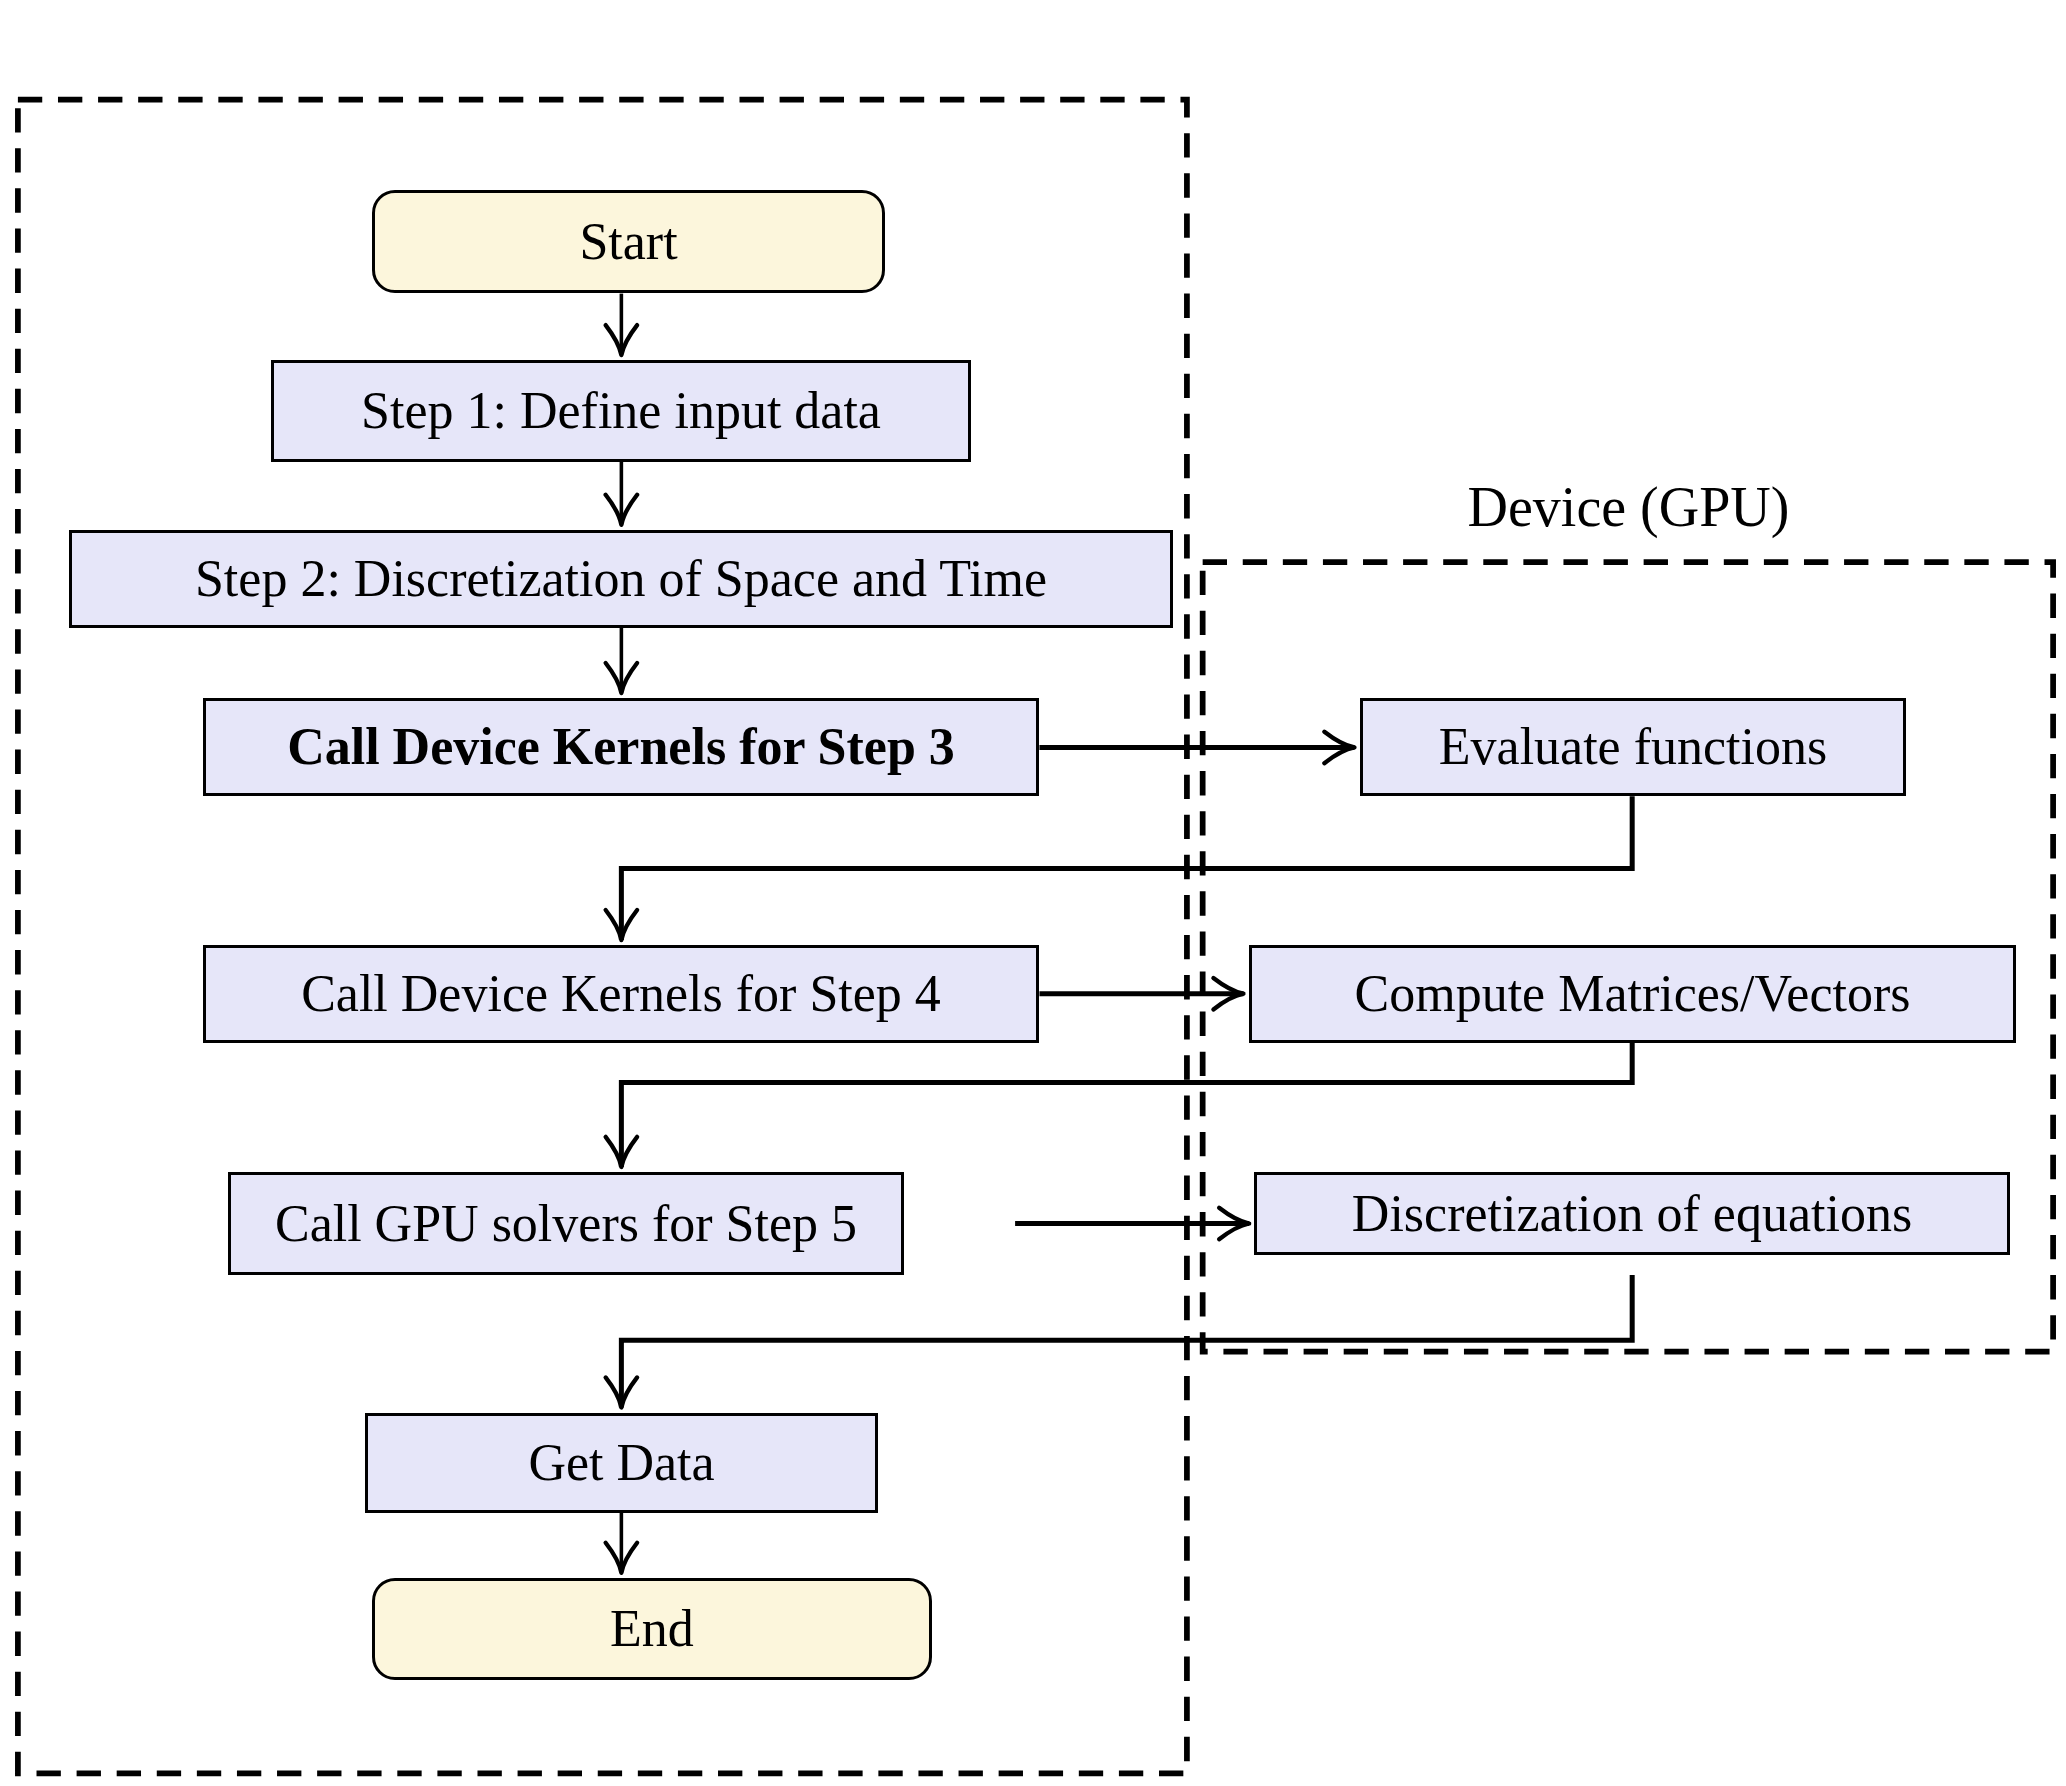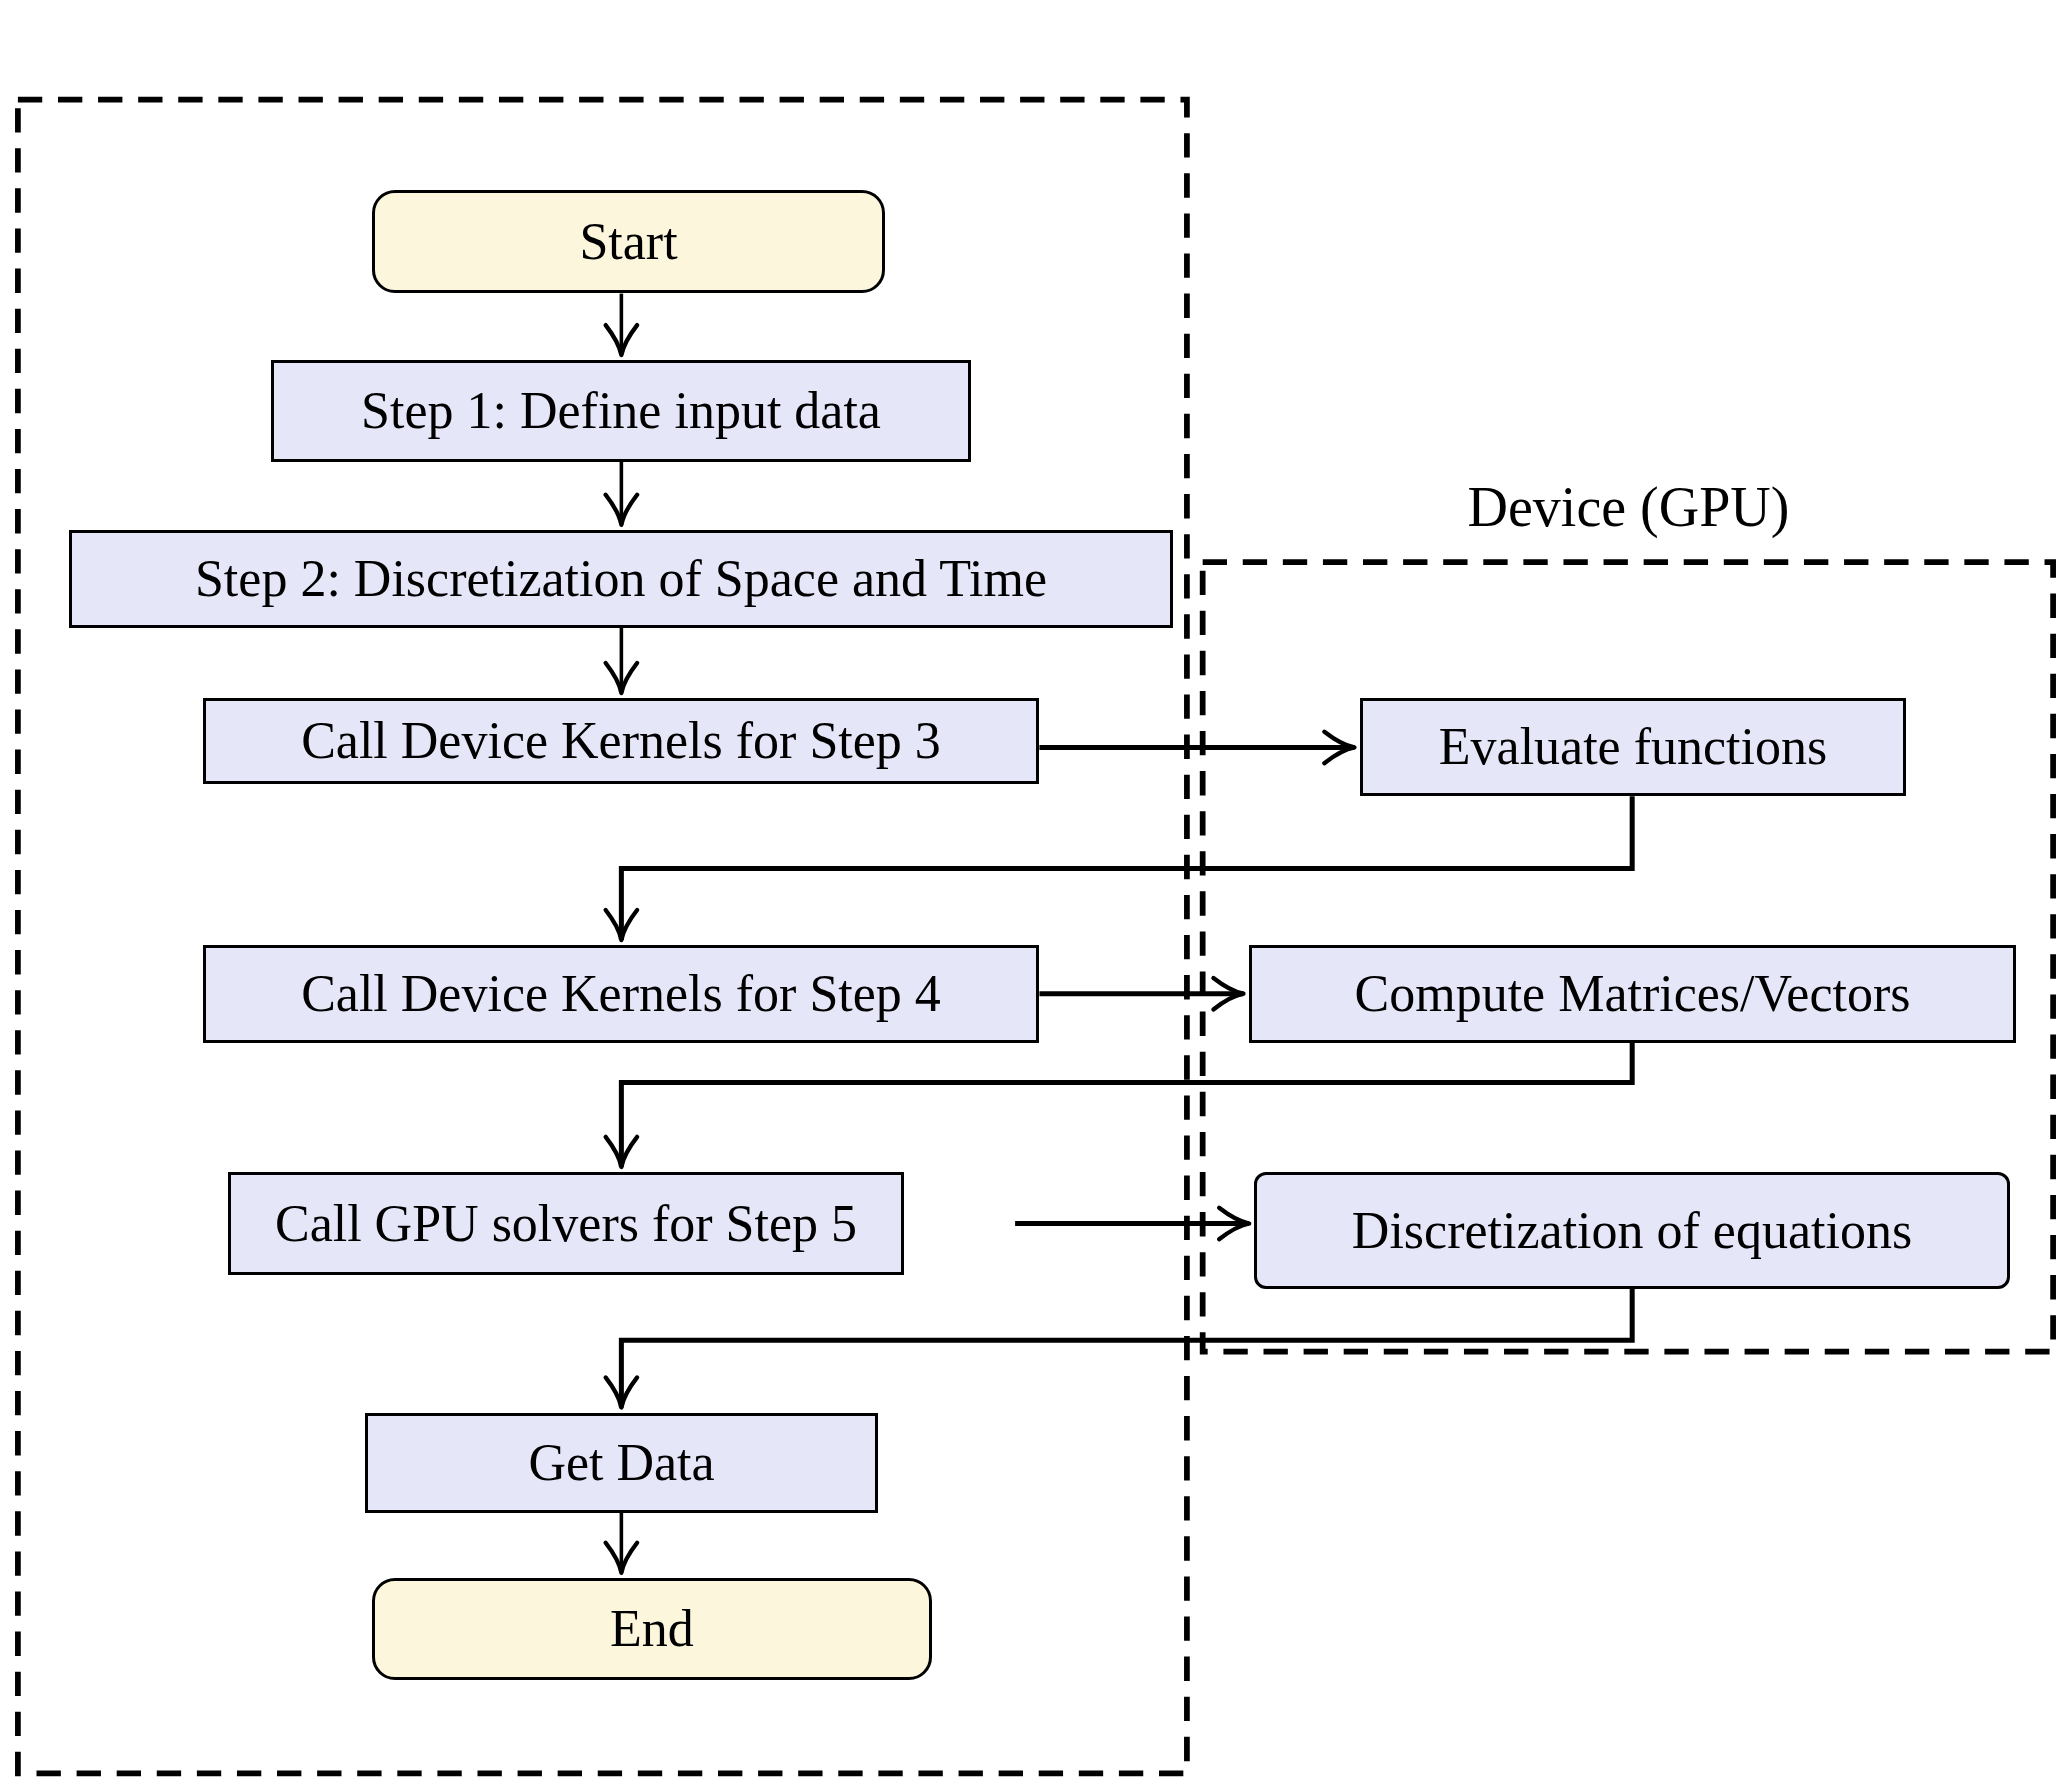--- a/index.html
+++ b/index.html
@@ -52,30 +52,30 @@
     text-align: center;
     white-space: nowrap;
   }
   #host-title   { left: 18px;   top: 15.8px;  width: 1169px; height: 79px; }
   #device-title { left: 1203px; top: 467px; width: 851px; height: 79px; }
 
   
   .n-start   { left: 365px;  top: 190px;  width: 513px;  height: 103px; }
   .n-step1   { left: 271px;  top: 360px;  width: 700px;  height: 102px; }
   .n-step2   { left: 69px;   top: 530px;  width: 1104px; height: 98px; }
-  .n-step3   { left: 203px;  top: 698px;  width: 836px; height: 86px; }
+  .n-step3   { left: 203px;  top: 698px;  width: 836px; height: 98px; font-weight: bold; }
   .n-step4   { left: 203px;  top: 945px; width: 836px; height: 98px; }
   .n-step5   { left: 228px;  top: 1172px; width: 676px; height: 103px; }
   .n-getdata { left: 365px;  top: 1413px; width: 513px;  height: 100px; }
   .n-end     { left: 365px;  top: 1578px; width: 560px;  height: 102px; }
 
   
   .n-eval    { left: 1360px; top: 698px;  width: 546px;  height: 98px; }
   .n-compute { left: 1249px; top: 945px; width: 767px; height: 98px; }
-  .n-discr   { left: 1254px; top: 1172px; width: 756px; height: 117px; border-radius: 12px; }
+  .n-discr   { left: 1254px; top: 1172px; width: 756px; height: 83px; }
 
   .zone-rect {
     fill: none;
     stroke: #000000;
     stroke-width: 8;
     stroke-dasharray: 34 22;
   }
   .wire {
     fill: none;
     stroke: #000000;

